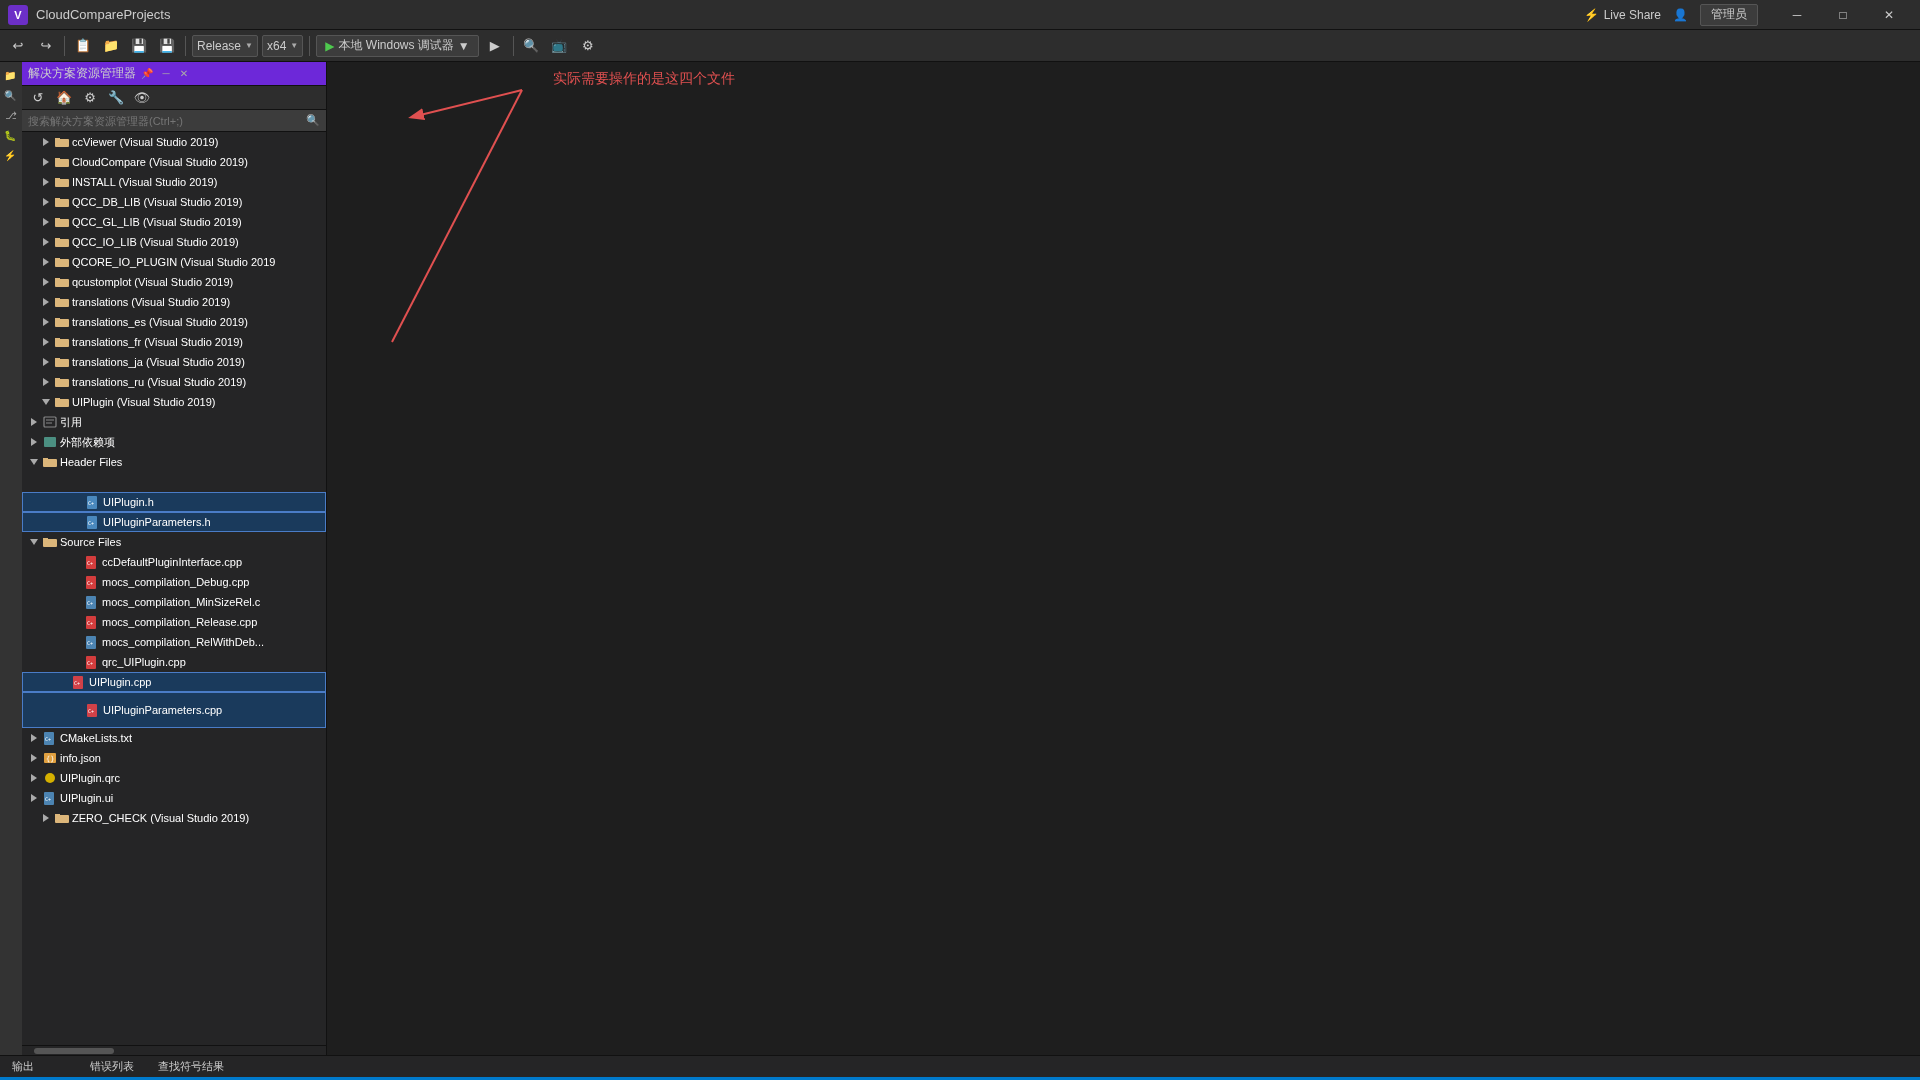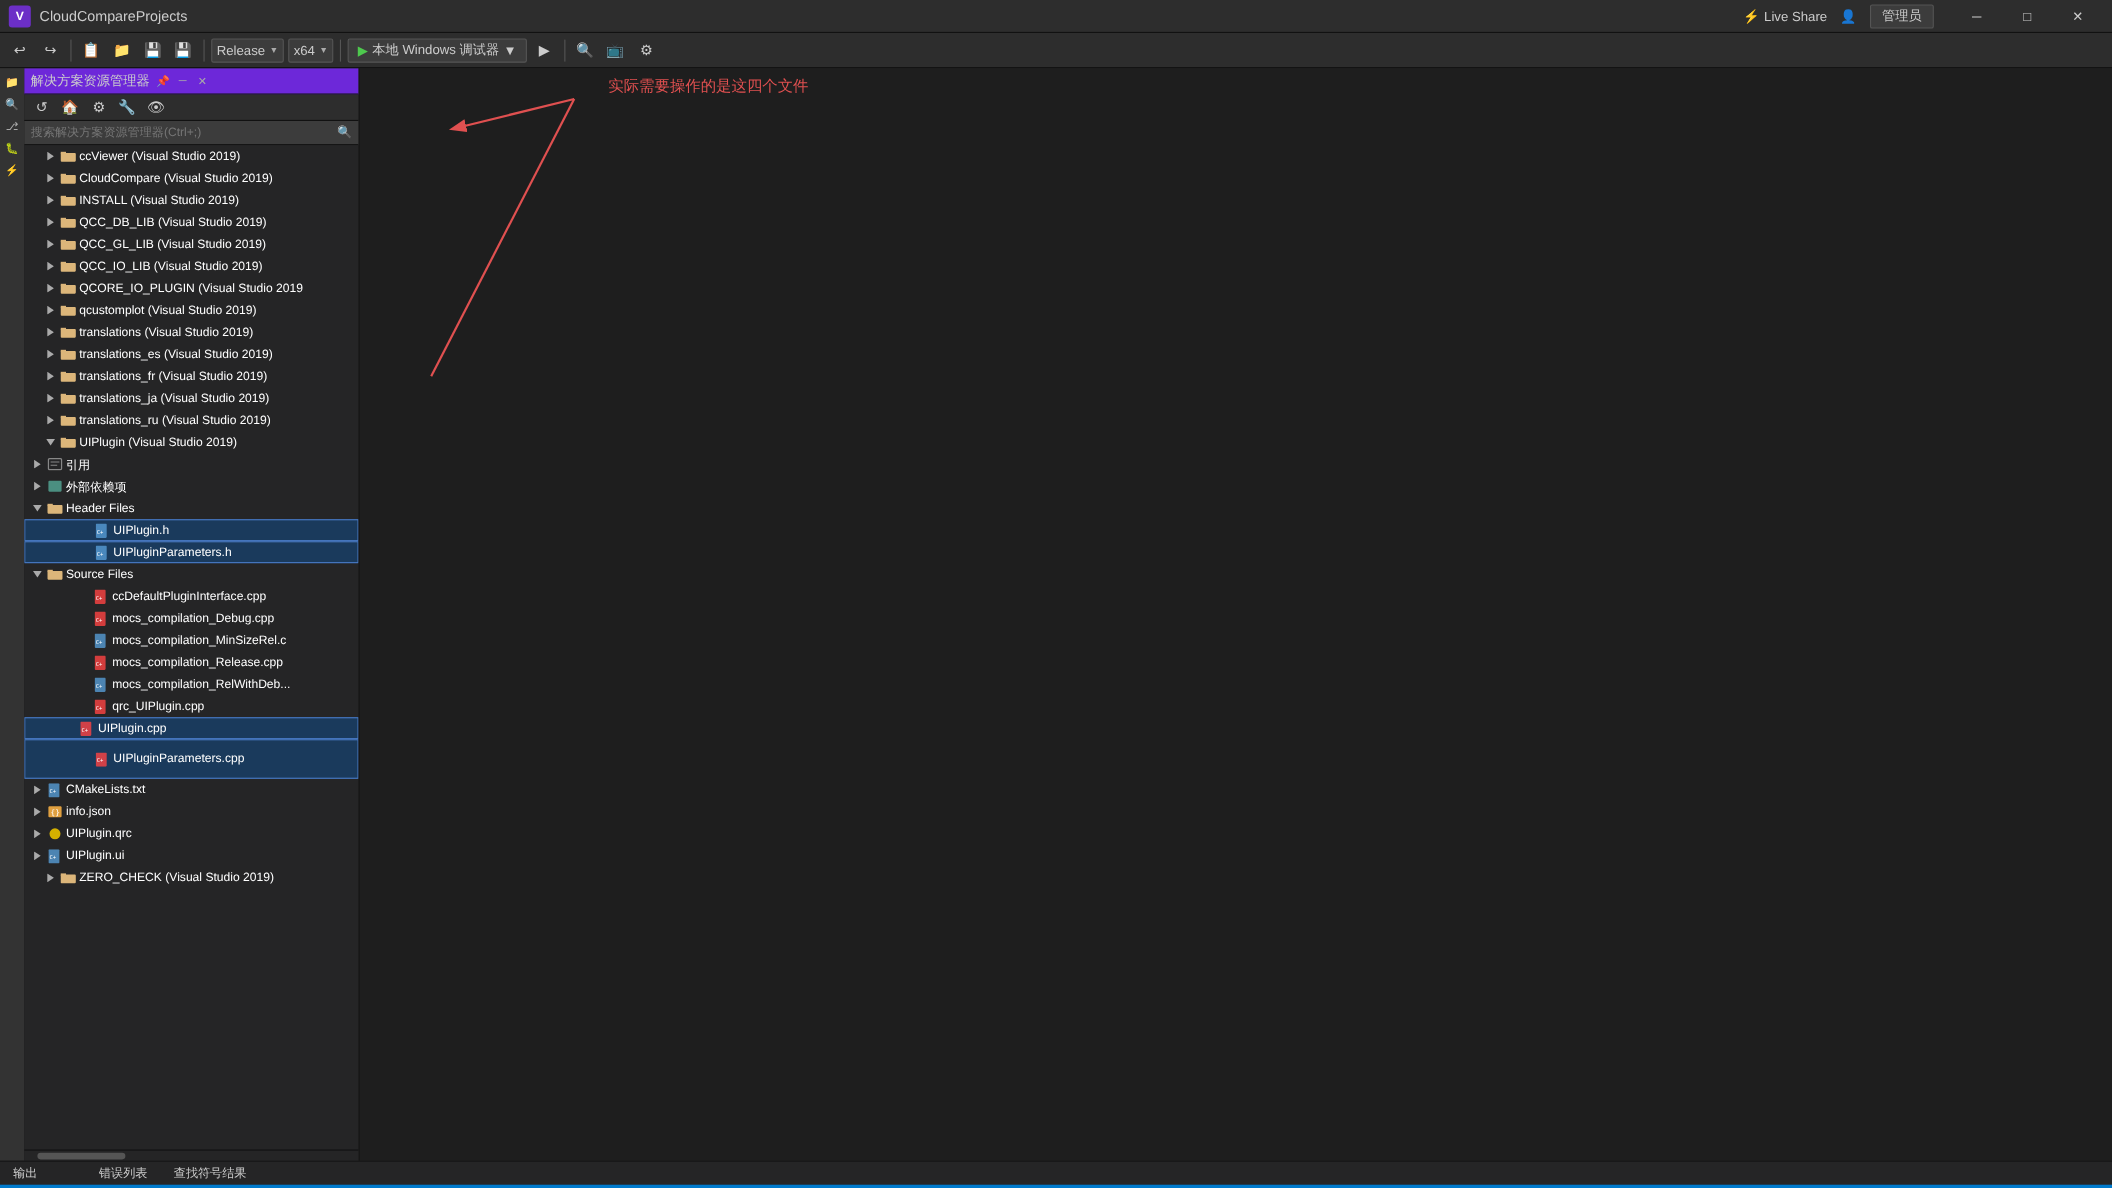--- a/index.html
+++ b/index.html
@@ -562,21 +562,21 @@
             </svg>
           </span>
           <span class="tree-icon">
             <svg width="14" height="12" viewBox="0 0 14 12">
               <rect x="0" y="3" width="14" height="8" rx="1" fill="#dcb67a"></rect>
               <rect x="0" y="2" width="5" height="2" fill="#dcb67a"></rect>
             </svg>
           </span>
           <span class="tree-label">Header Files</span>
         </div>
-        <div class="tree-item indent-3" style="background: rgb(26, 58, 92); border: 1px solid rgb(74, 124, 199); height: 20px;">
+        <div class="tree-item indent-3" style="background: rgb(26, 58, 92); border: 1px solid rgb(74, 124, 199); height: 20px; margin-top: 20px;">
           <span class="tree-arrow"></span>
           <span class="tree-icon">
             <svg width="12" height="13" viewBox="0 0 12 13">
               <rect x="0" y="0" width="10" height="13" rx="1" fill="#569cd6" opacity="0.8"></rect>
               <text x="1" y="9" font-size="5" fill="white" font-family="monospace">C+</text>
             </svg>
           </span>
           <span class="tree-label">UIPlugin.h</span>
         </div>
         <div class="tree-item indent-3" style="background: rgb(26, 58, 92); border: 1px solid rgb(74, 124, 199); height: 20px;">

